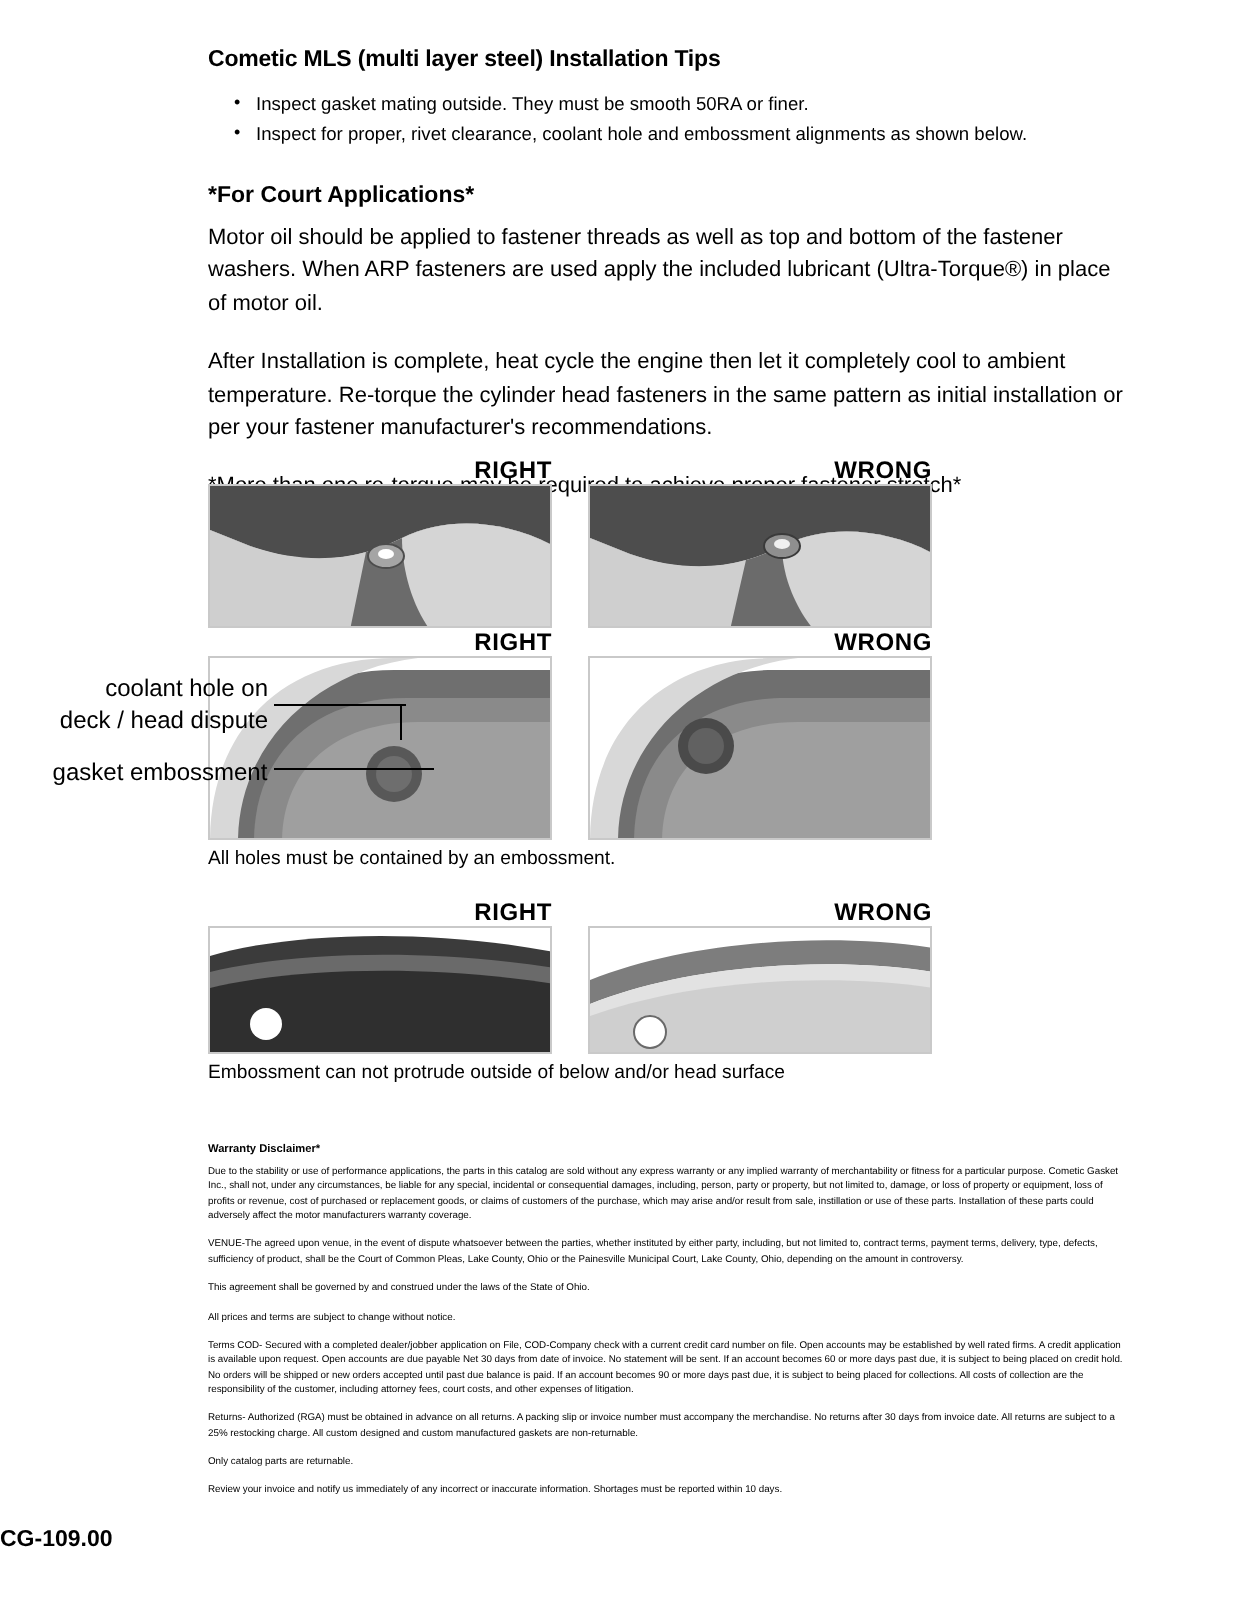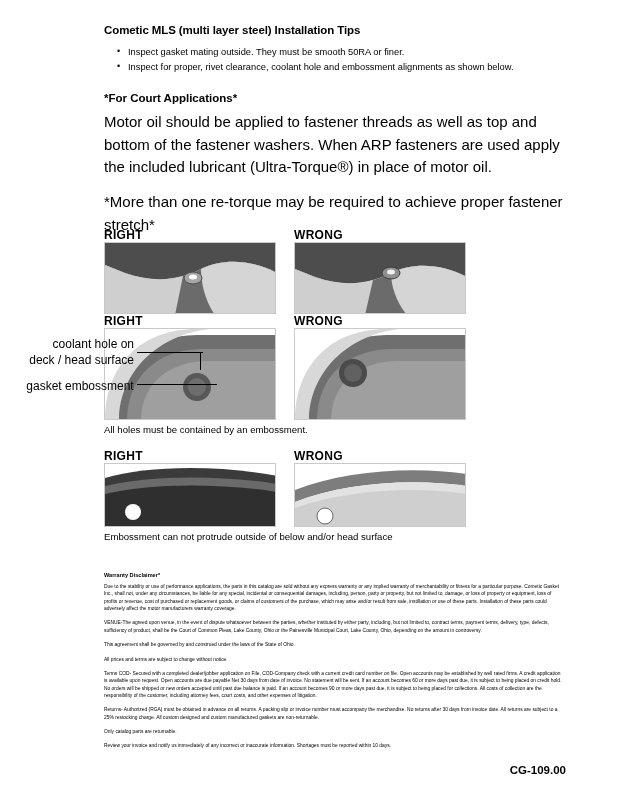--- a/index.html
+++ b/index.html
@@ -74,21 +74,21 @@
   .sub-wrap {
     padding-left: 11px;
     margin-top: 1px;
   }
   h2.subhead {
     font-size: 11.5px;
     font-weight: bold;
     margin: 17px 0 7px 0;
   }
   p.para {
-    font-size: 15px;
+    font-size: 11px;
     line-height: 1.52;
     margin: 0 0 12px 0;
   }
   p.para.last {
     margin-bottom: 0;
   }
 
   
   .figures {
     position: absolute;
@@ -102,21 +102,21 @@
   }
   .fig-labels {
     display: flex;
     justify-content: flex-start;
     font-size: 12px;
     font-weight: bold;
     letter-spacing: 0.3px;
   }
   .lbl-right, .lbl-wrong {
     width: 172px;
-    text-align: left;
+    text-align: right;
   }
   .lbl-gap { width: 18px; }
   .panes {
     display: flex;
     gap: 18px;
   }
   .pane {
     width: 172px;
     height: 72px;
     background: #ffffff;
@@ -165,21 +165,21 @@
     font-size: 4.9px;
     line-height: 1.5;
     margin: 0 0 7px 0;
     text-align: left;
   }
   .footer-code {
     position: absolute;
     left: 0;
     top: 764px;
     width: 618px;
-    text-align: right;
+    text-align: left;
     font-size: 11.5px;
     font-weight: bold;
     padding-right: 52px;
     box-sizing: border-box;
   }
 </style>
 </head>
 <body>
 
 <div class="page">
@@ -189,20 +189,21 @@
 
     <div class="sub-wrap">
       <ul class="sub">
         <li>Inspect gasket mating outside.  They must be smooth 50RA or finer.</li>
         <li>Inspect for proper, rivet clearance, coolant hole and embossment alignments as shown below.</li>
       </ul>
     </div>
 
     <h2 class="subhead">*For Court Applications*</h2>
     <p class="para">Motor oil should be applied to fastener threads as well as top and bottom of the fastener washers. When ARP fasteners are used apply the included lubricant (Ultra-Torque®) in place of motor oil.</p>
+    <p class="para">After Installation is complete, heat cycle the engine then let it completely cool to ambient temperature. Re-torque the cylinder head fasteners in the same pattern as initial installation or per your fastener manufacturer's recommendations.</p>
     <p class="para last">*More than one re-torque may be required to achieve proper fastener stretch*</p>
   </div>
 
   <div class="figures">
 
     <div class="fig-row">
       <div class="fig-labels">
         <div class="lbl-right">RIGHT</div>
         <div class="lbl-gap"></div>
         <div class="lbl-wrong">WRONG</div>
@@ -292,21 +293,21 @@
           </svg>
         </div>
       </div>
       <div class="caption two-line">Embossment can not protrude outside of below and/or head surface</div>
     </div>
 
   </div>
 
   <div class="callout" style="left: 4px; top: 336px; width: 130px;">
     <div>coolant hole on</div>
-    <div>deck / head surface</div>
+    <div>deck / head dispute</div>
   </div>
   <div class="callout-line" style="left: 137px; top: 352px; width: 66px;"></div>
   <div class="callout-line" style="left: 200px; top: 352px; width: 1px; height: 18px;"></div>
 
   <div class="callout" style="left: 26px; top: 378px; width: 108px; text-align: center;">
     <div>gasket embossment</div>
   </div>
   <div class="callout-line" style="left: 137px; top: 384px; width: 80px;"></div>
 
   <div class="warranty">

